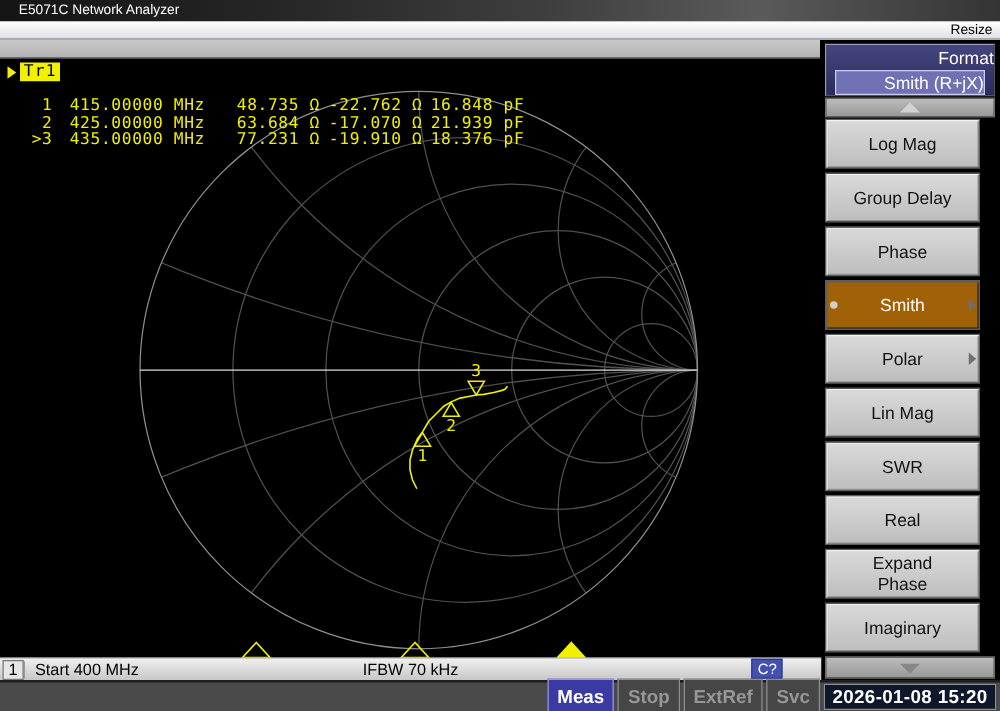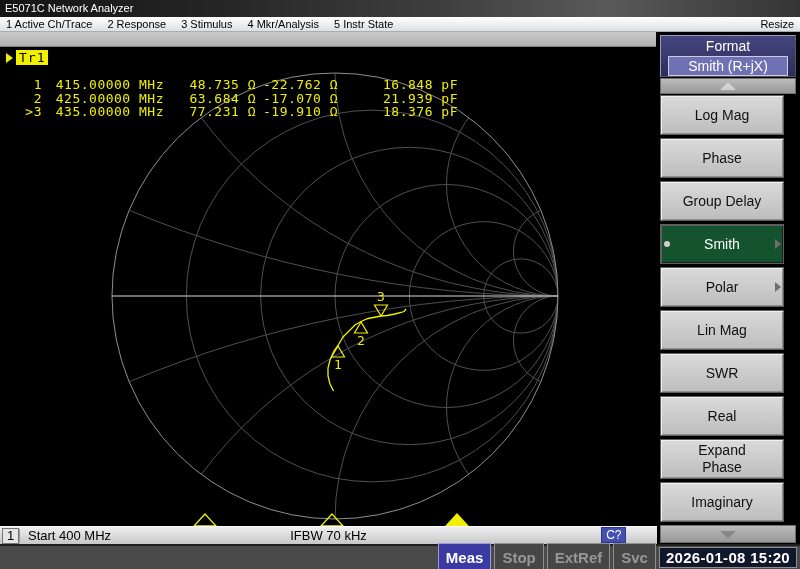--- a/index.html
+++ b/index.html
@@ -1,20 +1,20 @@
 <!DOCTYPE html>
 <html><head>
 <meta charset="utf-8">
 <style>
   html,body{margin:0;padding:0;background:#222;}
   .screen{position:relative;width:800px;height:569px;overflow:hidden;background:#000;
           font-family:"Liberation Sans",sans-serif;-webkit-font-smoothing:antialiased;}
   
   .titlebar{position:absolute;top:0;left:0;width:800px;height:17px;line-height:17px;
-            padding-left:5px;box-sizing:border-box;font-size:11px;color:#fff;
+            padding-left:15px;box-sizing:border-box;font-size:11px;color:#fff;
             background:linear-gradient(90deg,#141414,#262626 28%,#3f3f3f 55%,#5a5a5a 76%,#343434 100%);}
   .menubar{position:absolute;top:17px;left:0;width:800px;height:15px;box-sizing:border-box;
            background:linear-gradient(#ffffff,#dde0e4);border-bottom:1px solid #a9adb3;
            font-size:11px;color:#000;display:flex;align-items:center;padding:0 6px;gap:15px;}
   .menubar .resize{margin-left:auto;}
   .gray-strip{position:absolute;top:32px;left:0;width:656px;height:15px;
               background:linear-gradient(#c9c9c9,#b2b2b2);border-bottom:1px solid #7f7f7f;box-sizing:border-box;}
   
   .graph{position:absolute;top:47px;left:0;width:656px;height:479px;background:#000;}
   .graph svg{position:absolute;top:0;left:0;}
@@ -23,43 +23,43 @@
   .tr-arrow{width:0;height:0;border-left:7px solid #f0f000;border-top:5px solid transparent;
             border-bottom:5px solid transparent;margin-right:3px;}
   .tr-badge{background:#f0f000;color:#000;padding:0 3px;margin-right:9px;}
   .marker-table{position:absolute;top:31px;left:0;font-family:"DejaVu Sans Mono",monospace;
                 font-size:13px;letter-spacing:.5px;line-height:13.5px;color:#f0f000;}
   .mrow{display:flex;padding-left:16px;white-space:pre;}
   .m-id{width:26px;text-align:right;}
   .m-freq{width:122px;text-align:right;}
   .m-res{width:92px;text-align:right;}
   .m-rea{width:82px;text-align:right;}
-  .m-cap{width:88px;text-align:right;padding-left:32px;}
+  .m-cap{width:88px;text-align:center;}
   
   .sidebar{position:absolute;top:32px;left:656px;width:144px;height:512px;background:#000;}
   .format-panel{position:absolute;top:3px;left:4px;width:136px;height:42px;box-sizing:border-box;
                 background:linear-gradient(#46467f,#2b2b5c);border:1px solid #555;
-                border-top-color:#9a9ab8;border-left-color:#9a9ab8;color:#fff;text-align:center;font-size:14px;}
+                border-top-color:#9a9ab8;border-left-color:#9a9ab8;color:#fff;text-align:right;font-size:14px;}
   .format-title{margin-top:2px;}
   .format-value{margin:2px auto 0;width:118px;height:18px;line-height:18px;
                 background:#7070b4;border:1px solid #c9cce8;font-size:14px;}
   .scroll-btn{position:absolute;left:4px;width:136px;box-sizing:border-box;
               background:linear-gradient(#bcbcbc,#989898);border:1px solid #6f6f6f;cursor:pointer;}
   .scroll-up{top:46px;height:16px;}
   .scroll-down{top:493px;height:18px;}
   .tri-up{width:0;height:0;border-left:8px solid transparent;border-right:8px solid transparent;
           border-bottom:8px solid #d2d2d2;margin:3px auto 0;}
   .tri-down{width:0;height:0;border-left:8px solid transparent;border-right:8px solid transparent;
             border-top:8px solid #878787;margin:5px auto 0;}
   .sidebar-buttons{position:absolute;top:63px;left:4px;width:124px;display:flex;flex-direction:column;gap:3px;justify-content:space-between;}
   .sbtn{height:40px;box-sizing:border-box;position:relative;cursor:pointer;
         background:linear-gradient(#dadada,#bdbdbd);border:1px solid #5e5e5e;
         box-shadow:inset 1px 1px 0 #f2f2f2,inset -1px -1px 0 #8f8f8f;
         color:#111;font-size:14px;display:flex;flex-direction:column;align-items:center;justify-content:center;}
-  .sbtn.selected{background:#14532d;color:#fff;box-shadow:inset 1px 1px 0 #5f5f5f,inset -1px -1px 0 #1d1d1d;}
+  .sbtn.selected{background:#a16207;color:#fff;box-shadow:inset 1px 1px 0 #5f5f5f,inset -1px -1px 0 #1d1d1d;}
   .sbtn.two-line .sbtn-label{width:64px;text-align:center;line-height:17px;}
   .sbtn-sub{border:1px solid #b3b3b3;background:#484848;width:112px;text-align:center;
             height:17px;line-height:17px;margin-top:1px;}
   .sel-dot{position:absolute;left:3px;top:50%;transform:translateY(-50%);
            width:6px;height:6px;border-radius:50%;background:#cfcfcf;}
   .sub-arrow{position:absolute;right:2px;top:50%;transform:translateY(-50%);width:0;height:0;
              border-top:5px solid transparent;border-bottom:5px solid transparent;border-left:6px solid #6f6f6f;}
   
   .statusbar{position:absolute;top:526px;left:0;width:657px;height:18px;box-sizing:border-box;
              background:linear-gradient(#efefef,#c7c7c7);border-top:1px solid #fbfbfb;
@@ -86,27 +86,20 @@
 </head>
 <body>
 
 <div class="screen">
 
   <div class="titlebar">
     <span>E5071C Network Analyzer</span>
   </div>
 
   <div class="menubar">
-    <span style="display:flex;gap:15px;">
-        <span class="menu-item">1 Active Ch/Trace</span>
-        <span class="menu-item">2 Response</span>
-        <span class="menu-item">3 Stimulus</span>
-        <span class="menu-item">4 Mkr/Analysis</span>
-        <span class="menu-item">5 Instr State</span>
-      </span>
     <span class="resize">Resize</span>
   </div>
 
   <div class="gray-strip"></div>
 
   <div class="graph">
     <svg id="smith-svg" width="656" height="479" viewBox="0 47 656 479">
         <defs>
           <clipPath id="disk">
             <circle cx="335" cy="296" r="223"></circle>
@@ -159,24 +152,24 @@
       <div class="format-value">Smith (R+jX)</div>
     </div>
     <div class="scroll-btn scroll-up">
       <div class="tri-up"></div>
     </div>
     <div class="sidebar-buttons">
         <div class="sbtn">
           <div class="sbtn-label">Log Mag</div>
         </div>
         <div class="sbtn">
+          <div class="sbtn-label">Group Delay</div>
+        </div>
+        <div class="sbtn">
           <div class="sbtn-label">Phase</div>
-        </div>
-        <div class="sbtn">
-          <div class="sbtn-label">Group Delay</div>
         </div>
         <div class="sbtn selected">
           <div class="sbtn-label">Smith</div>
           <span class="sel-dot"></span>
           <span class="sub-arrow"></span>
         </div>
         <div class="sbtn">
           <div class="sbtn-label">Polar</div>
           <span class="sub-arrow"></span>
         </div>

